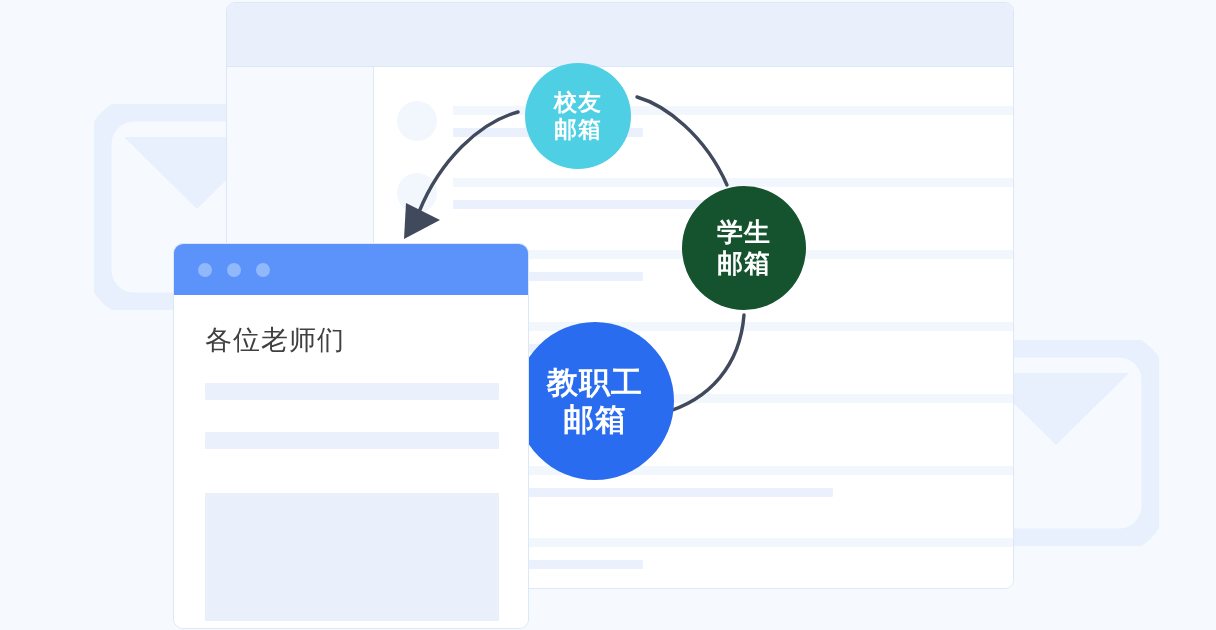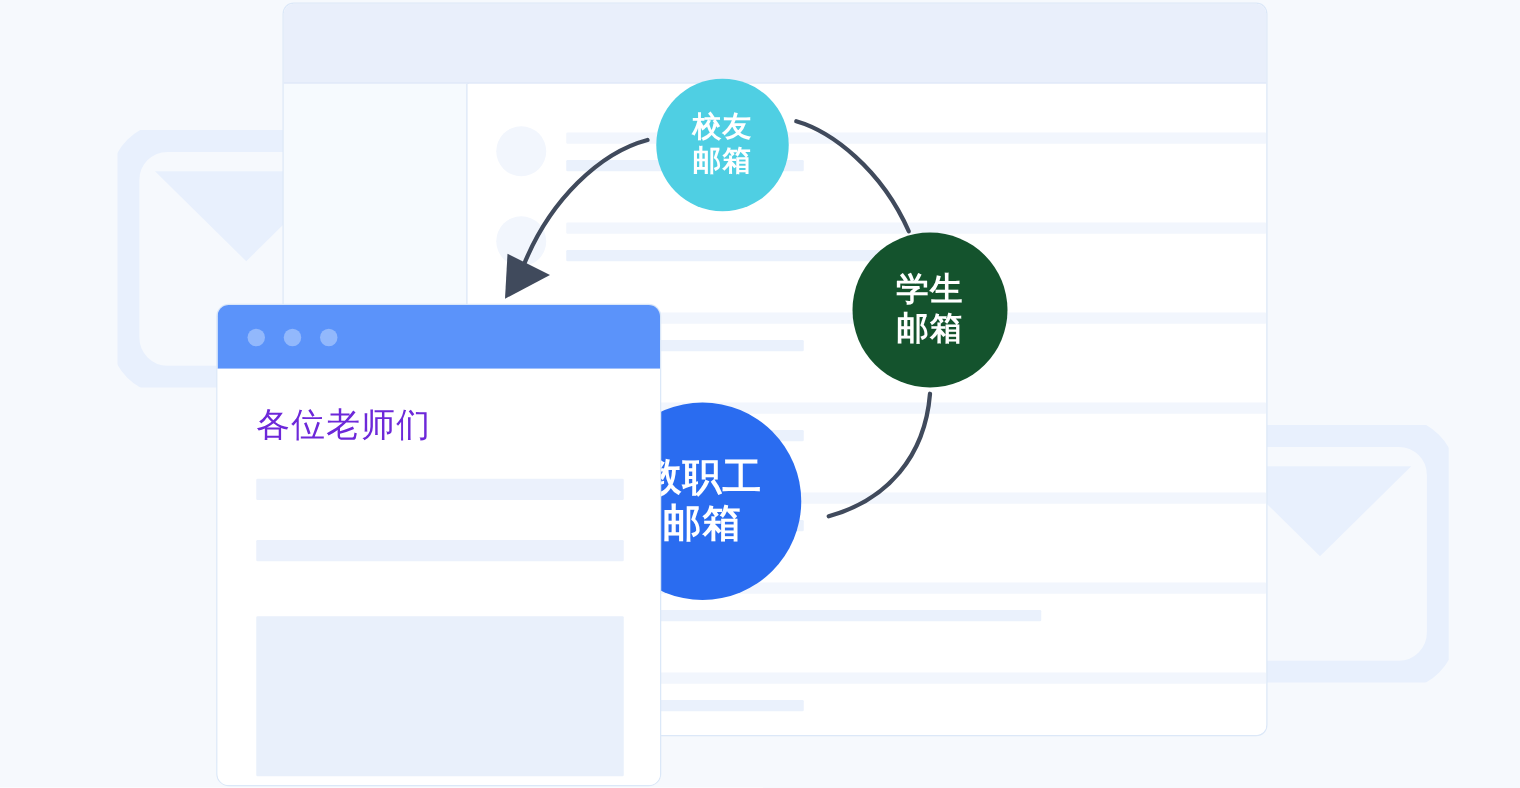--- a/index.html
+++ b/index.html
@@ -135,21 +135,21 @@
   }
   .bubble-student {
     left: 682px;
     top: 186px;
     width: 124px;
     height: 124px;
     background: #14532d;
     font-size: 26px;
   }
   .bubble-staff {
-    left: 483px;
+    left: 516px;
     top: 322px;
     width: 158px;
     height: 158px;
     background: #2a6cf0;
     font-size: 31px;
   }
   .bubble-line {
     display: block;
     white-space: nowrap;
   }
@@ -193,21 +193,21 @@
     top: 51px;
     right: 0;
     bottom: 0;
     background: #ffffff;
   }
   .compose-greeting {
     position: absolute;
     left: 31px;
     top: 27px;
     font-size: 27px;
-    color: #6d28d9;
+    color: #404040;
     font-weight: 400;
     letter-spacing: 1px;
     white-space: nowrap;
   }
   .compose-field {
     position: absolute;
     left: 31px;
     height: 17px;
     width: 294px;
     background: #ebf1fc;

